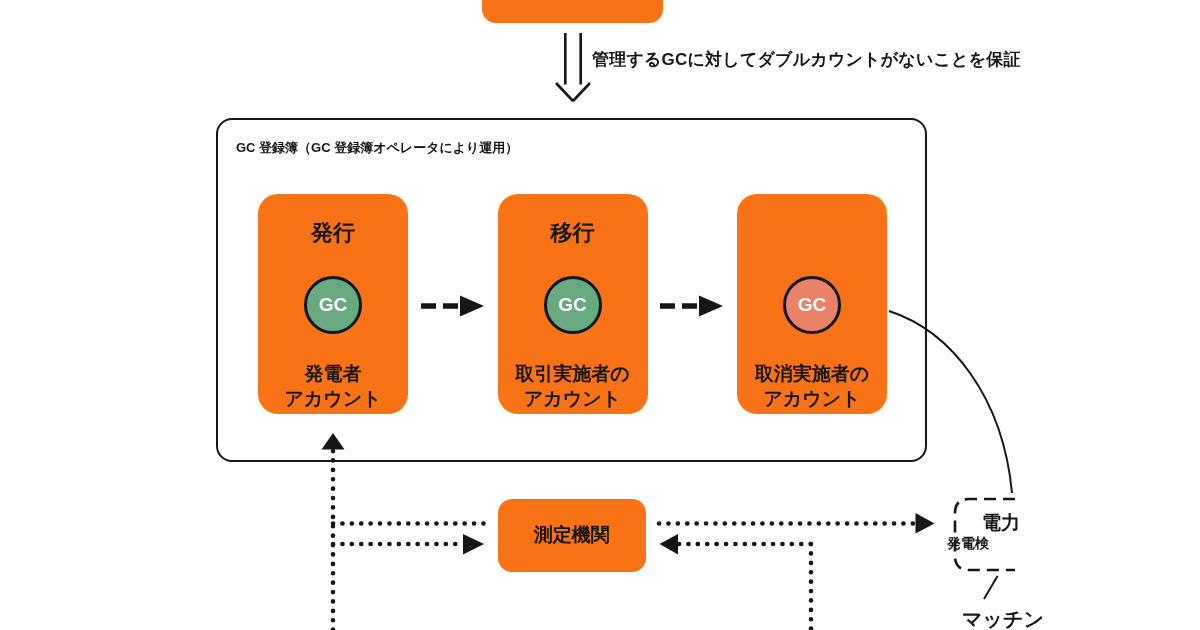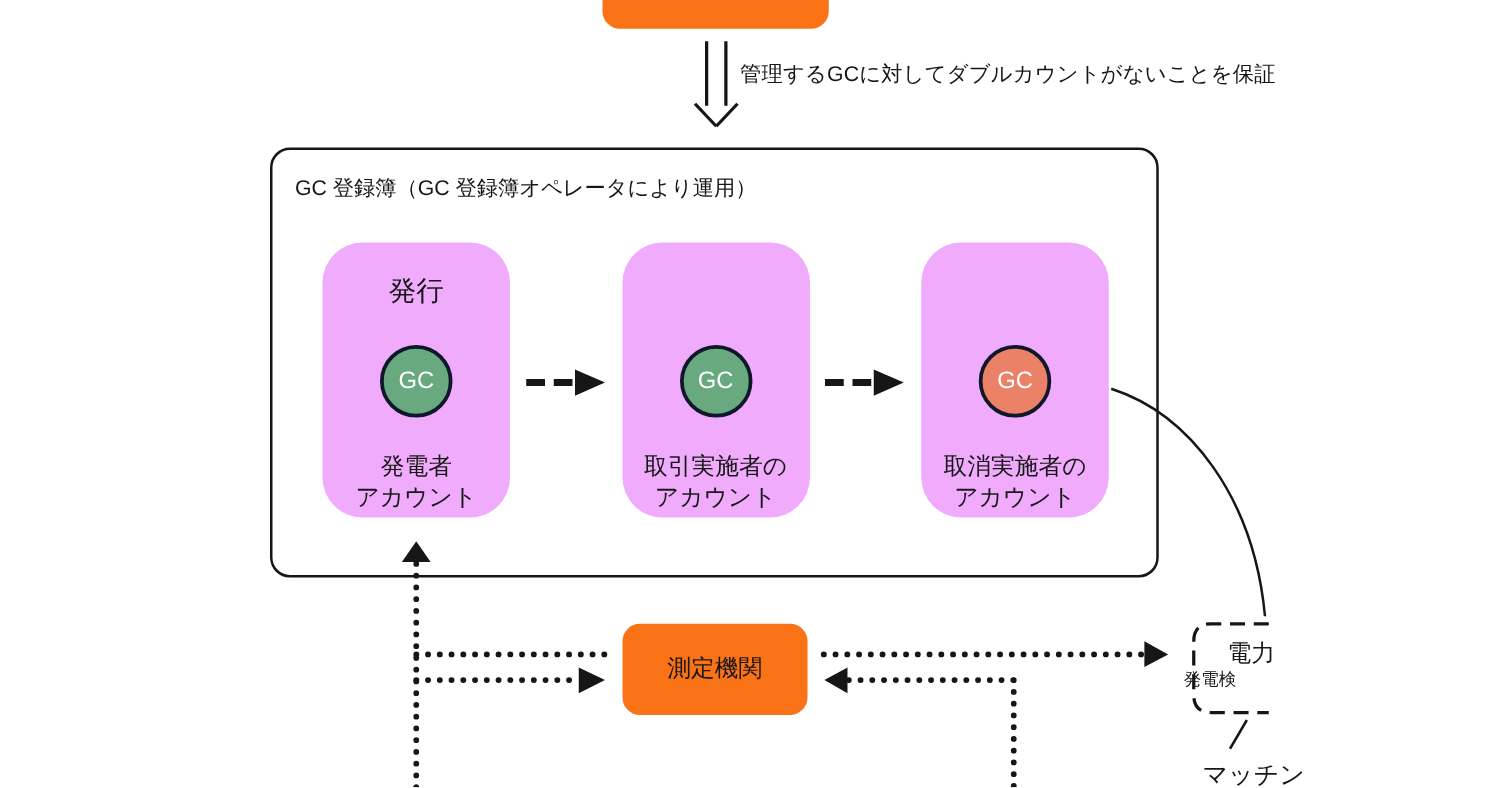--- a/index.html
+++ b/index.html
@@ -1,32 +1,32 @@
 <!DOCTYPE html>
 <html><head>
 <meta charset="utf-8">
 <style>
   html,body{margin:0;padding:0;background:#fff;}
   #stage{
     position:relative;width:1200px;height:630px;overflow:hidden;
     background:#fff;color:#161616;
     font-family:"Liberation Sans","DejaVu Sans",sans-serif;
   }
-  .abs{position:absolute;}
+  .abs{position:absolute;font-weight:bold;}
   .graybox{background:#f97316;border-radius:14px;}
   
   .top-box{left:482px;top:-19px;width:181px;height:42px;}
   
   .note{left:592px;top:48px;font-size:17px;letter-spacing:.2px;white-space:nowrap;}
   
   .registry{left:216px;top:118px;width:711px;height:344px;
     border:2.6px solid #161616;border-radius:16px;background:#fff;box-sizing:border-box;}
-  .registry-title{left:236px;top:139px;font-size:17px;white-space:nowrap;}
+  .registry-title{left:236px;top:139px;font-size:13px;white-space:nowrap;}
   
-  .station{top:194px;width:150px;height:220px;border-radius:32px;background:#f0abfc;}
+  .station{top:194px;width:150px;height:220px;border-radius:20px;background:#f97316;}
   .station.s0{left:258px;} .station.s1{left:497.5px;} .station.s2{left:737px;}
   .station-title{position:absolute;left:0;top:24px;width:100%;text-align:center;
     font-size:22px;}
   .gc-badge{position:absolute;left:50%;top:82px;margin-left:-29px;width:52px;height:52px;
     border:3px solid #0f172a;border-radius:50%;display:flex;align-items:center;justify-content:center;
     color:#fff;font-size:19px;}
   .account{position:absolute;left:-10px;top:152px;width:170px;text-align:center;
     font-size:19px;line-height:24.5px;margin-top:16px;}
   
   .measure{left:498px;top:499px;width:147.5px;height:72.5px;border-radius:14px;
@@ -55,20 +55,21 @@
     <div class="gc-badge" style="background: rgb(105, 169, 127);">
       <span>GC</span>
     </div>
     <div class="account">
       <div>発電者</div>
       <div>アカウント</div>
     </div>
   </div>
 
   <div class="abs station s1">
+    <div class="station-title">移行</div>
     <div class="gc-badge" style="background: rgb(105, 169, 127);">
       <span>GC</span>
     </div>
     <div class="account">
       <div>取引実施者の</div>
       <div>アカウント</div>
     </div>
   </div>
 
   <div class="abs station s2">

